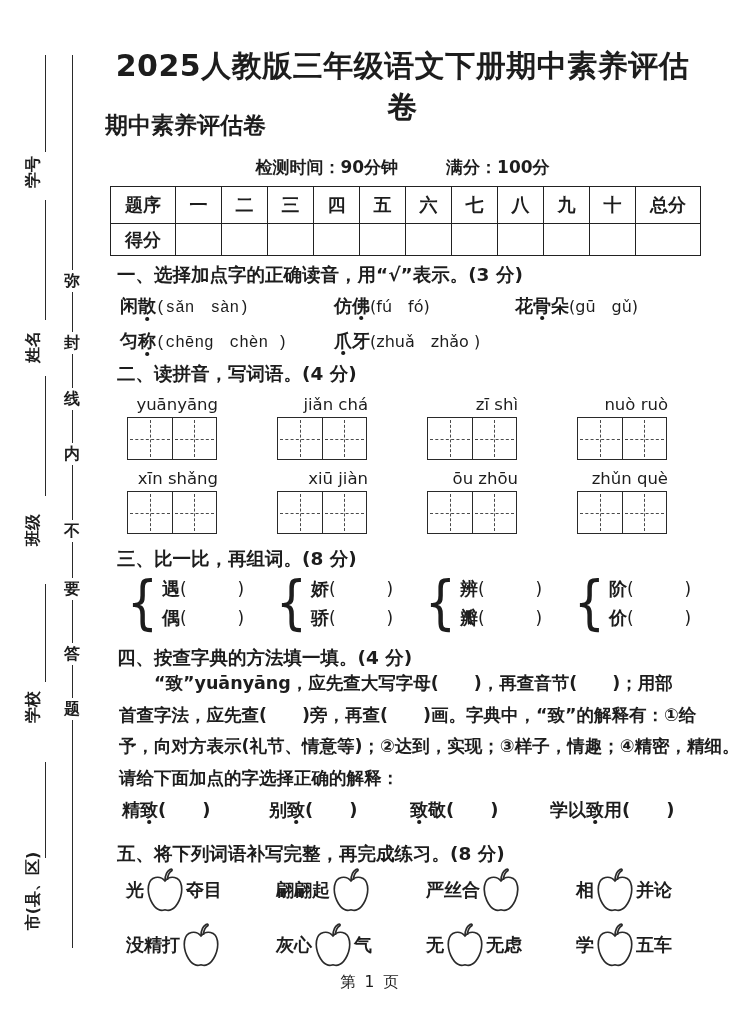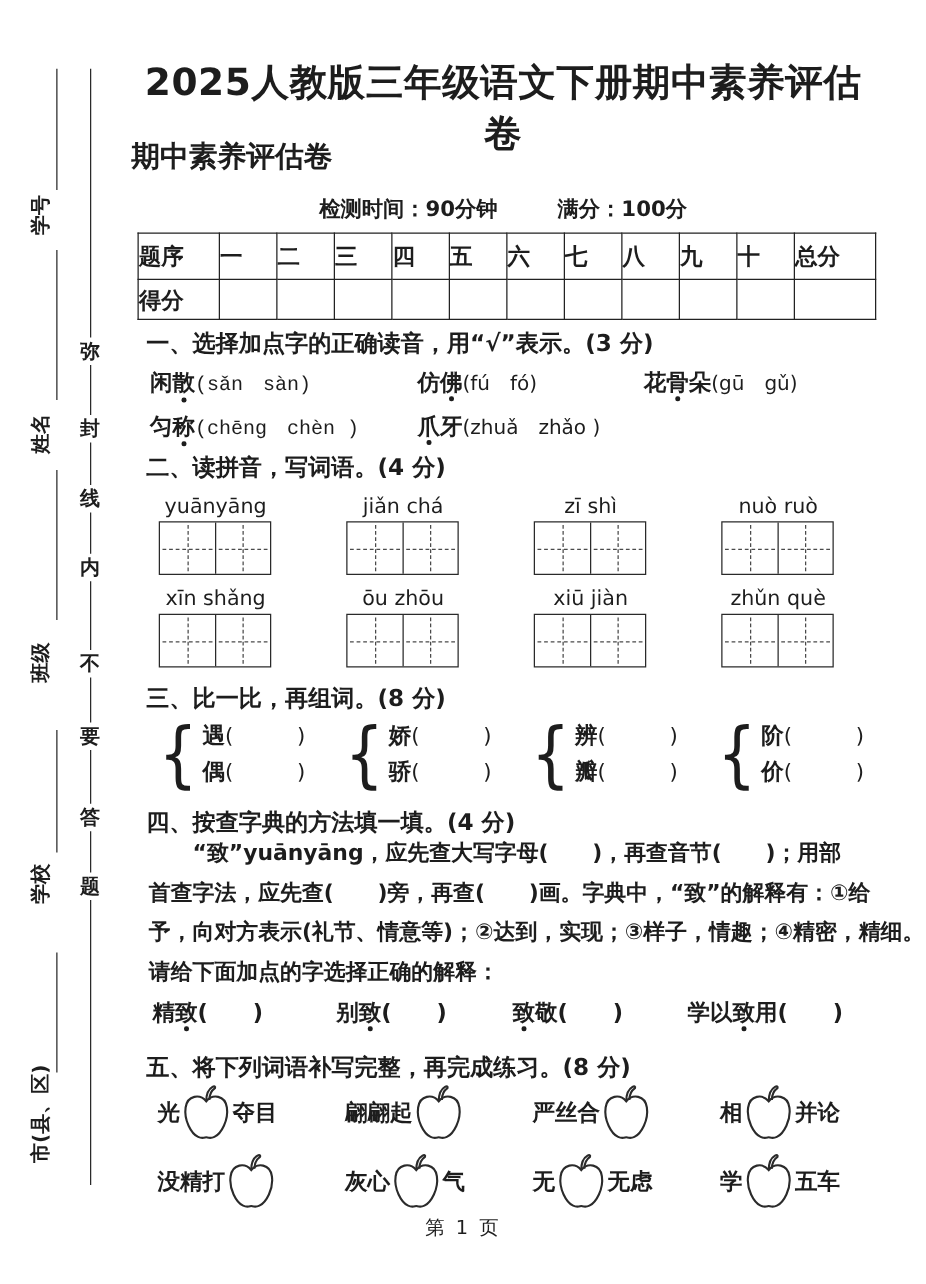--- a/index.html
+++ b/index.html
@@ -28,42 +28,42 @@
   .doc-title{left:105px;top:46px;width:595px;text-align:center;
     font-size:30px;font-weight:800;letter-spacing:.5px;}
   .doc-subtitle{left:105px;top:110px;width:595px;text-align:left;
     font-size:23px;font-weight:800;}
   .meta{left:105px;top:156px;width:595px;display:flex;justify-content:center;
     gap:48px;font-size:17px;font-weight:700;}
 
   
   table.score{position:absolute;left:110px;top:186px;border-collapse:collapse;
     table-layout:fixed;width:587px;}
-  table.score td{border:1.7px solid #222;text-align:left;font-size:18px;
+  table.score td{border:1.7px solid #222;text-align:center;font-size:18px;
     font-weight:700;padding:0;}
   table.score tr.r1 td{height:36px;}
   table.score tr.r2 td{height:31px;}
   .c-wide{width:64px;}.c-num{width:45px;}
 
   
   .q-title{font-size:18.5px;font-weight:800;white-space:nowrap;}
   .hz{font-size:18px;font-weight:700;}
   .py{font-size:16px;font-weight:400;}
   .dotted{position:relative;}
   .dotted::after{content:"";position:absolute;left:50%;bottom:-4px;
     transform:translateX(-50%);width:3.6px;height:3.6px;border-radius:50%;background:#1d1d1d;}
 
   
   .q1-row{position:absolute;display:flex;white-space:nowrap;}
   .q1-row .it1{width:214px;font-family:Liberation Mono, monospace;}.q1-row .it2{width:181px;}
 
   
   .q2-row{position:absolute;display:flex;}
   .q2-group{width:150px;flex:0 0 auto;}
-  .py-label{width:91px;text-align:center;font-size:16.5px;height:23px;line-height:22px;}
+  .py-label{width:91px;text-align:right;font-size:16.5px;height:23px;line-height:22px;}
   .tzg{display:flex;border:1.8px solid #2a2a2a;width:max-content;background:#fff;}
   .tzg-cell{width:43.5px;height:41px;position:relative;}
   .tzg-cell + .tzg-cell{border-left:1.8px solid #2a2a2a;}
   .tzg-cell::before{content:"";position:absolute;top:50%;left:2px;right:2px;
     border-top:1.6px dashed #4a4a4a;}
   .tzg-cell::after{content:"";position:absolute;left:50%;top:2px;bottom:2px;
     border-left:1.6px dashed #4a4a4a;}
 
   
   .q3-row{position:absolute;display:flex;}
@@ -207,28 +207,28 @@
 </div>
 <div class="q2-row" style="left:127px;top:468px">
   <div class="q2-group">
     <div class="py-label">xīn shǎng</div>
     <div class="tzg">
         <div class="tzg-cell"></div>
         <div class="tzg-cell"></div>
       </div>
   </div>
   <div class="q2-group">
+    <div class="py-label">xiū jiàn</div>
+    <div class="tzg">
+        <div class="tzg-cell"></div>
+        <div class="tzg-cell"></div>
+      </div>
+  </div>
+  <div class="q2-group">
     <div class="py-label">ōu zhōu</div>
-    <div class="tzg">
-        <div class="tzg-cell"></div>
-        <div class="tzg-cell"></div>
-      </div>
-  </div>
-  <div class="q2-group">
-    <div class="py-label">xiū jiàn</div>
     <div class="tzg">
         <div class="tzg-cell"></div>
         <div class="tzg-cell"></div>
       </div>
   </div>
   <div class="q2-group">
     <div class="py-label">zhǔn què</div>
     <div class="tzg">
         <div class="tzg-cell"></div>
         <div class="tzg-cell"></div>

